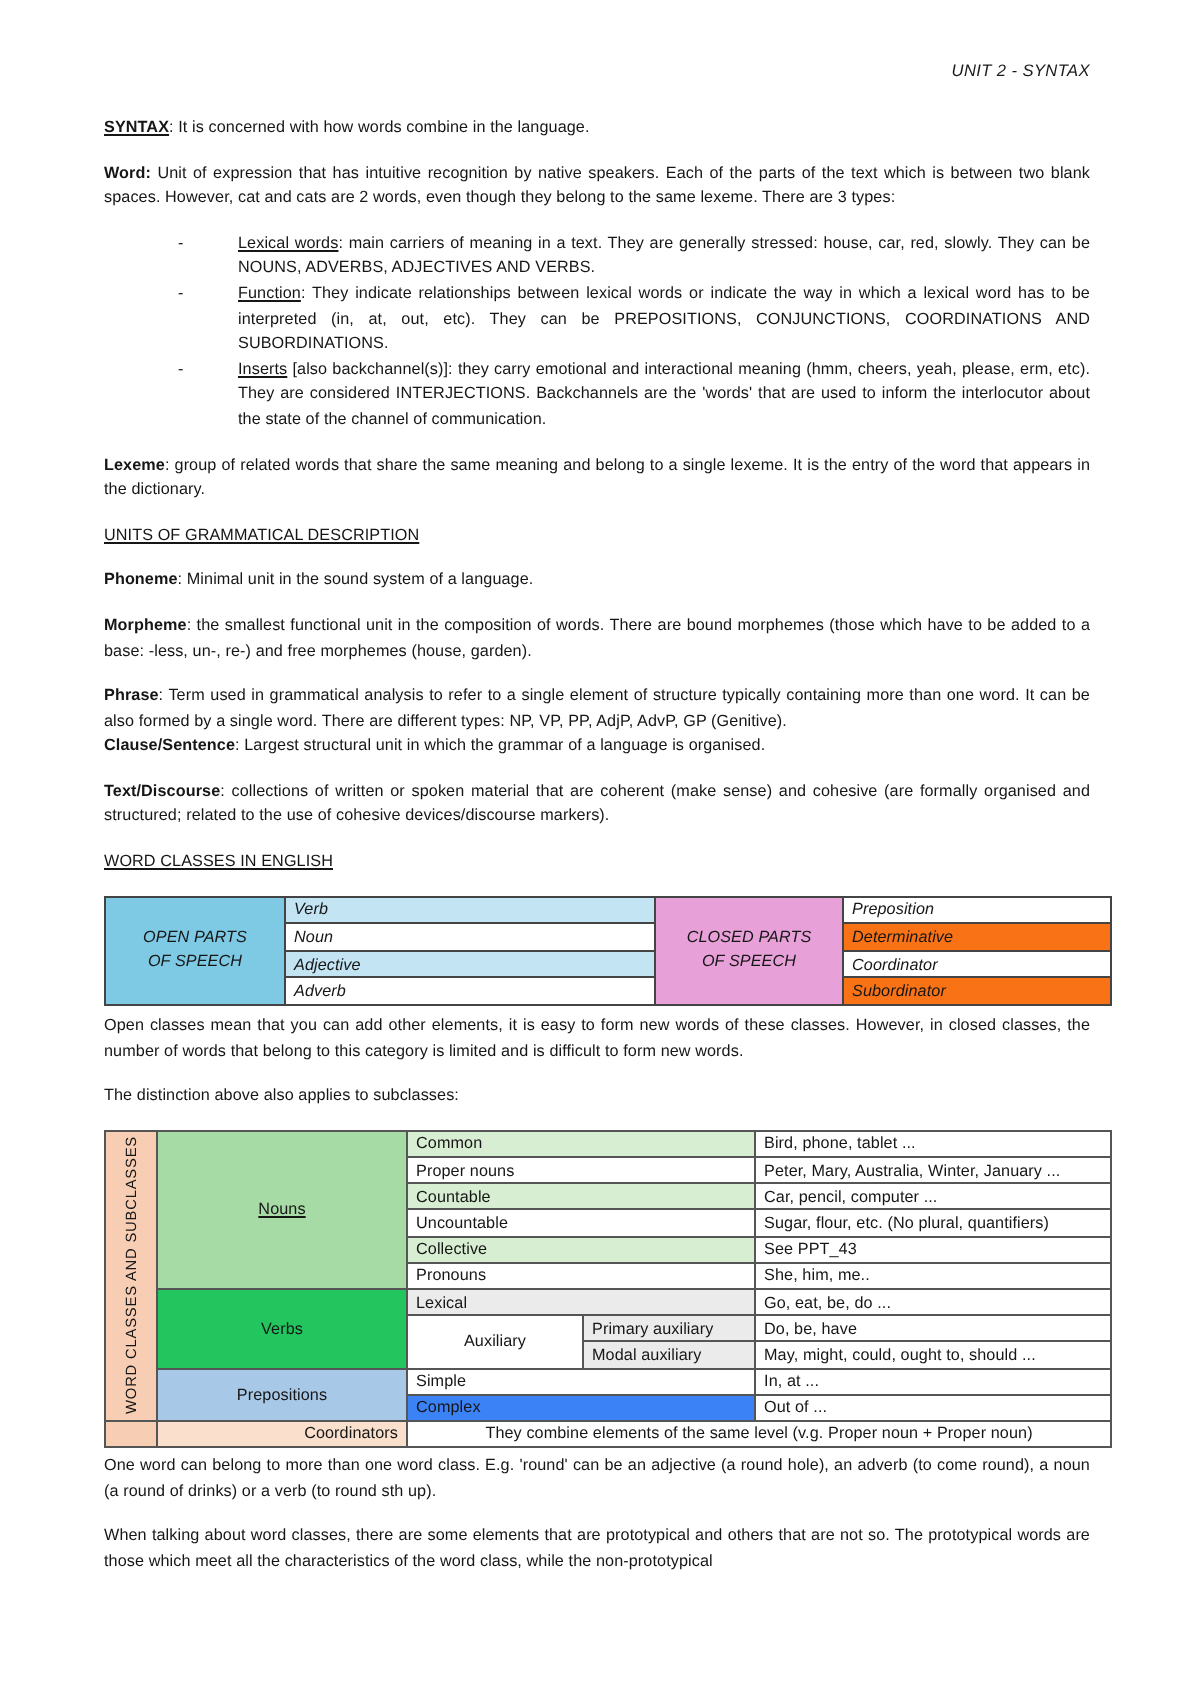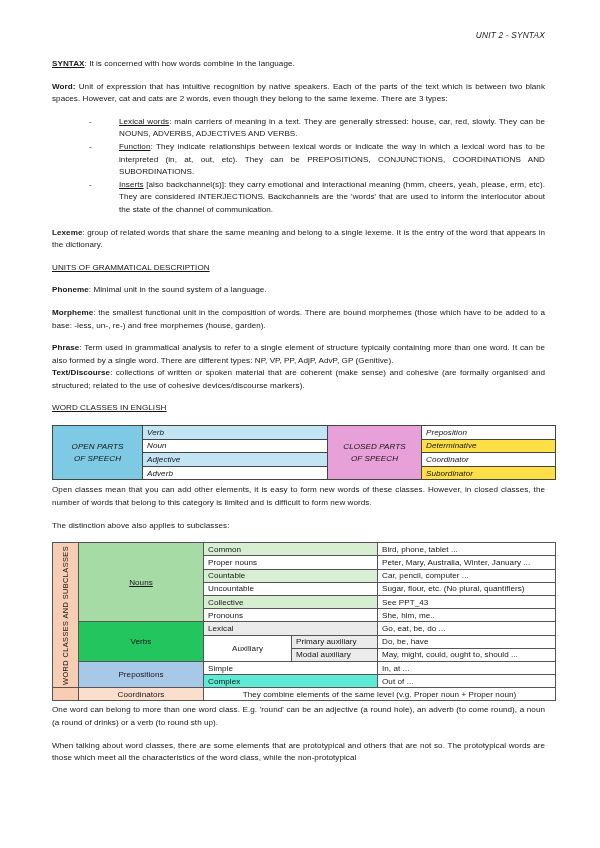--- a/index.html
+++ b/index.html
@@ -95,21 +95,21 @@
     font-size: 8.1px;
     line-height: 12px;
   }
   .cat-closed {
     background: #e8a0d8;
     text-align: center;
     font-size: 8.1px;
     line-height: 12px;
   }
   .fill-blue { background: #c3e4f3; }
-  .fill-pink { background: #fde047; }
+  .fill-pink { background: #f97316; }
   .fill-white { background: #ffffff; }
 
   
   .tbl2-wrap { margin: 0 0 3px 0; }
   table.t2 {
     border-collapse: collapse;
     width: 100%;
     table-layout: fixed;
     font-size: 8.1px;
     color: #161616;
@@ -139,24 +139,24 @@
     text-align: center;
     margin: 0 auto;
   }
   .grp {
     text-align: center;
     vertical-align: middle;
   }
   .grp-nouns { background: #a6dba6; text-decoration: underline; }
   .grp-verbs { background: #22c55e; }
   .grp-preps { background: #a8c8e8; }
-  .grp-coord { background: #fadfcd; text-align: center; }
+  .grp-coord { background: #fadfcd; text-align: right; }
   .sub-green { background: #d8eed2; }
   .sub-gray  { background: #ebebeb; }
-  .sub-blue  { background: #5eead4; }
+  .sub-blue  { background: #3b82f6; }
   .sub-white { background: #ffffff; }
   .aux-cell { text-align: center; vertical-align: middle; background:#ffffff; }
   .coord-desc { text-align: center; }
 </style>
 </head>
 <body>
 
 <div class="page">
 
   <div class="doc-header">UNIT 2 - SYNTAX</div>
@@ -174,20 +174,21 @@
   <p class="para"><span class="b">Lexeme</span><span>: group of related words that share the same meaning and belong to a single lexeme. It is the entry of the word that appears in the dictionary.</span></p>
 
   <div class="section-head">UNITS OF GRAMMATICAL  DESCRIPTION</div>
 
   <p class="para"><span class="b">Phoneme</span><span>: Minimal unit in the sound system of a language.</span></p>
 
   <p class="para"><span class="b">Morpheme</span><span>: the smallest  functional  unit in the composition  of words.  There are bound  morphemes  (those which have to be added to a base: -less, un-, re-) and free morphemes (house,  garden).</span></p>
 
   <p class="para tight"><span class="b">Phrase</span><span>: Term used in grammatical  analysis to refer to a single  element of structure  typically containing  more than one word. It can be also formed by a single word. There  are different types: NP, VP, PP, AdjP, AdvP, GP (Genitive).</span></p>
 
+  <p class="para"><span class="b">Clause/Sentence</span><span>: Largest structural  unit in which the grammar of a language  is organised.</span></p>
 
   <p class="para"><span class="b">Text/Discourse</span><span>: collections  of written  or spoken  material  that are coherent  (make sense)  and cohesive  (are formally organised and structured; related to the use of cohesive devices/discourse markers).</span></p>
 
   <div class="section-head">WORD CLASSES IN ENGLISH</div>
 
   <div class="tbl1-wrap">
     <table class="t">
       <colgroup>
         <col style="width:90px">
         <col style="width:185px">

